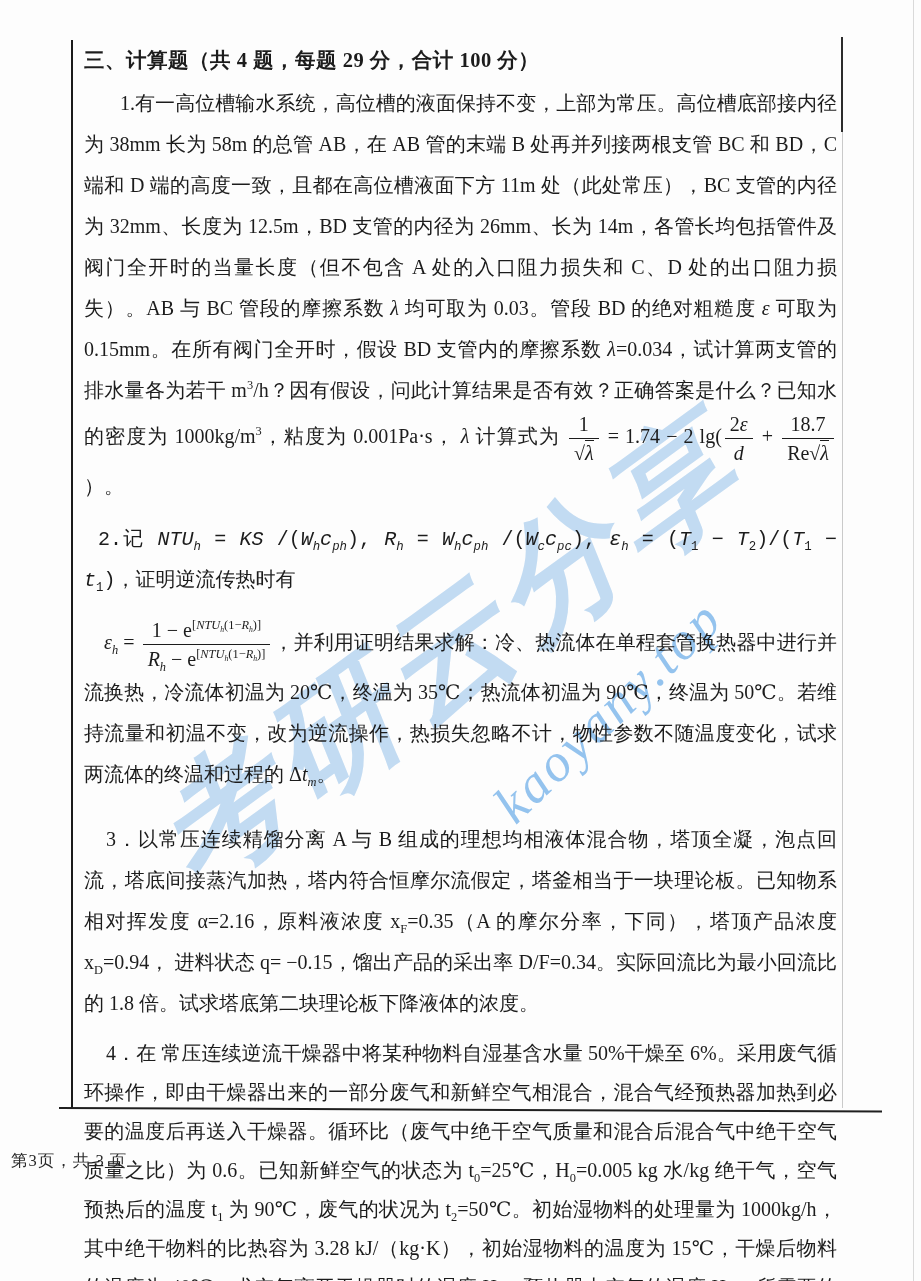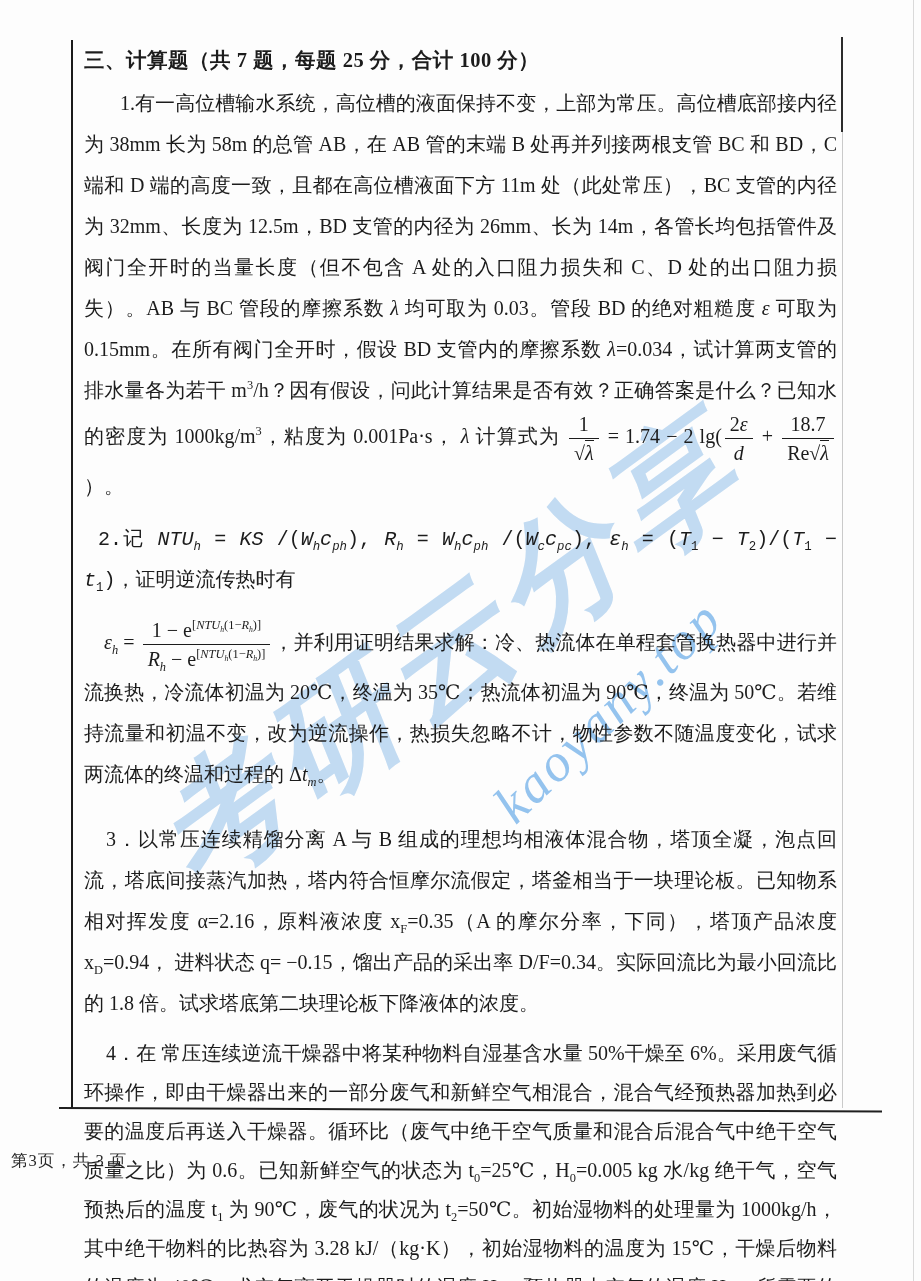--- a/index.html
+++ b/index.html
@@ -56,21 +56,21 @@
   <div class="bl"></div>
   <div class="bb"></div>
   <div class="br-light"></div>
   <div class="br-dark"></div>
   <div class="edge"></div>
 
   <div class="wm-cn">考研云分享</div>
   <div class="wm-en">kaoyany.top</div>
 
   <div class="content">
-    <h2 class="title">三、计算题（共 7 题，每题 25 分，合计 100 分）</h2>
+    <h2 class="title">三、计算题（共 4 题，每题 29 分，合计 100 分）</h2>
     <p class="para q1">1.有一高位槽输水系统，高位槽的液面保持不变，上部为常压。高位槽底部接内径为 38mm 长为 58m 的总管 AB，在 AB 管的末端 B 处再并列接两根支管 BC 和 BD，C 端和 D 端的高度一致，且都在高位槽液面下方 11m 处（此处常压），BC 支管的内径为 32mm、长度为 12.5m，BD 支管的内径为 26mm、长为 14m，各管长均包括管件及阀门全开时的当量长度（但不包含 A 处的入口阻力损失和 C、D 处的出口阻力损失）。AB 与 BC 管段的摩擦系数 <span class="mvar">λ</span> 均可取为 0.03。管段 BD 的绝对粗糙度 <span class="mvar">ε</span> 可取为 0.15mm。在所有阀门全开时，假设 BD 支管内的摩擦系数 <span class="mvar">λ</span>=0.034，试计算两支管的排水量各为若干 m<sup>3</sup>/h？因有假设，问此计算结果是否有效？正确答案是什么？已知水的密度为 1000kg/m<sup>3</sup>，粘度为 0.001Pa·s， <span class="mvar">λ</span> 计算式为 <span class="frac"><span class="num">1</span><span class="den"><span class="sqrt">√<span class="rad"><span class="mvar">λ</span></span></span></span></span> = 1.74 − 2 lg(<span class="frac"><span class="num">2<span class="mvar">ε</span></span><span class="den"><span class="mvar">d</span></span></span> + <span class="frac"><span class="num">18.7</span><span class="den">Re<span class="sqrt">√<span class="rad"><span class="mvar">λ</span></span></span></span></span>）。</p>
     <p class="para q2a">2.记 <span class="mvar">NTU</span><sub><span class="mvar">h</span></sub> = <span class="mvar">KS</span> /(<span class="mvar">W</span><sub><span class="mvar">h</span></sub><span class="mvar">c</span><sub><span class="mvar">ph</span></sub>), <span class="mvar">R</span><sub><span class="mvar">h</span></sub> = <span class="mvar">W</span><sub><span class="mvar">h</span></sub><span class="mvar">c</span><sub><span class="mvar">ph</span></sub> /(<span class="mvar">W</span><sub><span class="mvar">c</span></sub><span class="mvar">c</span><sub><span class="mvar">pc</span></sub>), <span class="mvar">ε</span><sub><span class="mvar">h</span></sub> = (<span class="mvar">T</span><sub>1</sub> − <span class="mvar">T</span><sub>2</sub>)/(<span class="mvar">T</span><sub>1</sub> − <span class="mvar">t</span><sub>1</sub>)，证明逆流传热时有</p>
     <p class="para q2b"><span class="mvar">ε</span><sub><span class="mvar">h</span></sub> = <span class="frac"><span class="num">1 − e<sup>[<span class="mvar">NTU</span><sub><span class="mvar">h</span></sub>(1−<span class="mvar">R</span><sub><span class="mvar">h</span></sub>)]</sup></span><span class="den"><span class="mvar">R</span><sub><span class="mvar">h</span></sub> − e<sup>[<span class="mvar">NTU</span><sub><span class="mvar">h</span></sub>(1−<span class="mvar">R</span><sub><span class="mvar">h</span></sub>)]</sup></span></span>，并利用证明结果求解：冷、热流体在单程套管换热器中进行并流换热，冷流体初温为 20℃，终温为 35℃；热流体初温为 90℃，终温为 50℃。若维持流量和初温不变，改为逆流操作，热损失忽略不计，物性参数不随温度变化，试求两流体的终温和过程的 Δ<span class="mvar">t</span><sub><span class="mvar">m</span></sub>。</p>
     <p class="para q3">3．以常压连续精馏分离 A 与 B 组成的理想均相液体混合物，塔顶全凝，泡点回流，塔底间接蒸汽加热，塔内符合恒摩尔流假定，塔釜相当于一块理论板。已知物系相对挥发度 α=2.16，原料液浓度 x<sub>F</sub>=0.35（A 的摩尔分率，下同），塔顶产品浓度 x<sub>D</sub>=0.94，  进料状态 q= −0.15，馏出产品的采出率 D/F=0.34。实际回流比为最小回流比的 1.8 倍。试求塔底第二块理论板下降液体的浓度。</p>
     <p class="para q4">4．在 常压连续逆流干燥器中将某种物料自湿基含水量 50%干燥至 6%。采用废气循环操作，即由干燥器出来的一部分废气和新鲜空气相混合，混合气经预热器加热到必要的温度后再送入干燥器。循环比（废气中绝干空气质量和混合后混合气中绝干空气质量之比）为 0.6。已知新鲜空气的状态为 t<sub>0</sub>=25℃，H<sub>0</sub>=0.005 kg 水/kg 绝干气，空气预热后的温度 t<sub>1</sub> 为 90℃，废气的状况为 t<sub>2</sub>=50℃。初始湿物料的处理量为 1000kg/h，其中绝干物料的比热容为 3.28 kJ/（kg·K），初始湿物料的温度为 15℃，干燥后物料的温度为 40℃。求空气离开干燥器时的湿度 H<sub>2</sub>、预热器中空气的湿度 H<sub>m</sub>、所需要的新鲜空气量 L<sub>0</sub>、预热器的传热量 Q<sub>p</sub>。设预热器的热损失可忽略，干燥器的热损失为 1.2kW，干燥器不额外补充热量。水的汽化潜热为 2490kJ/kg，绝干空气的比热容为 1.01kJ/（kg·K），水气的比热容为 1.88 kJ/（kg·K），水的比热容为 4.187 kJ/（kg·K）。</p>
   </div>
 
   <div class="footer">第3页，共 3 页</div>
 </div>
 

